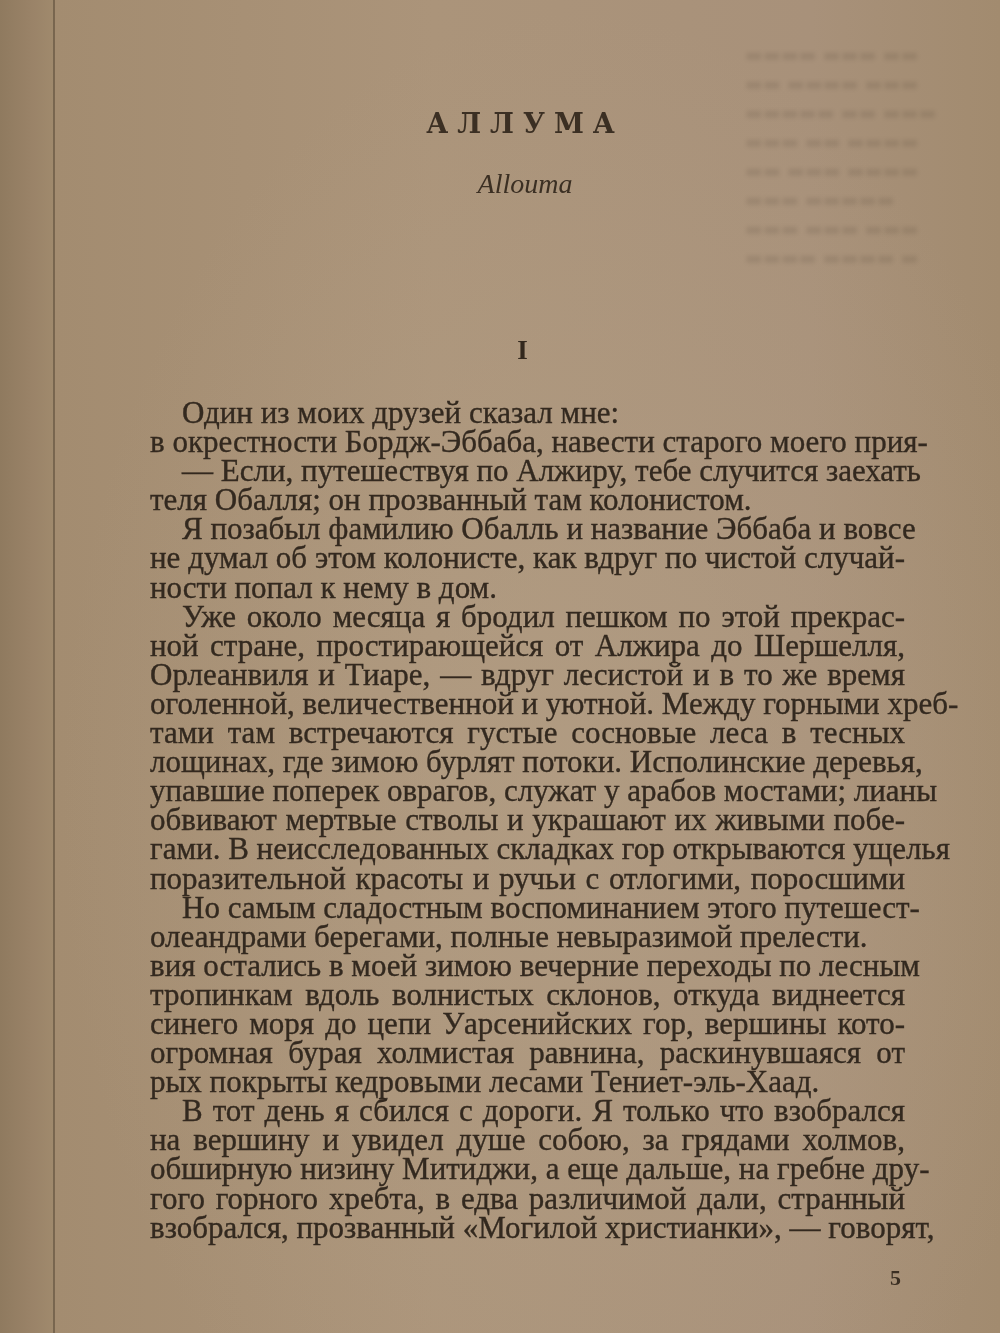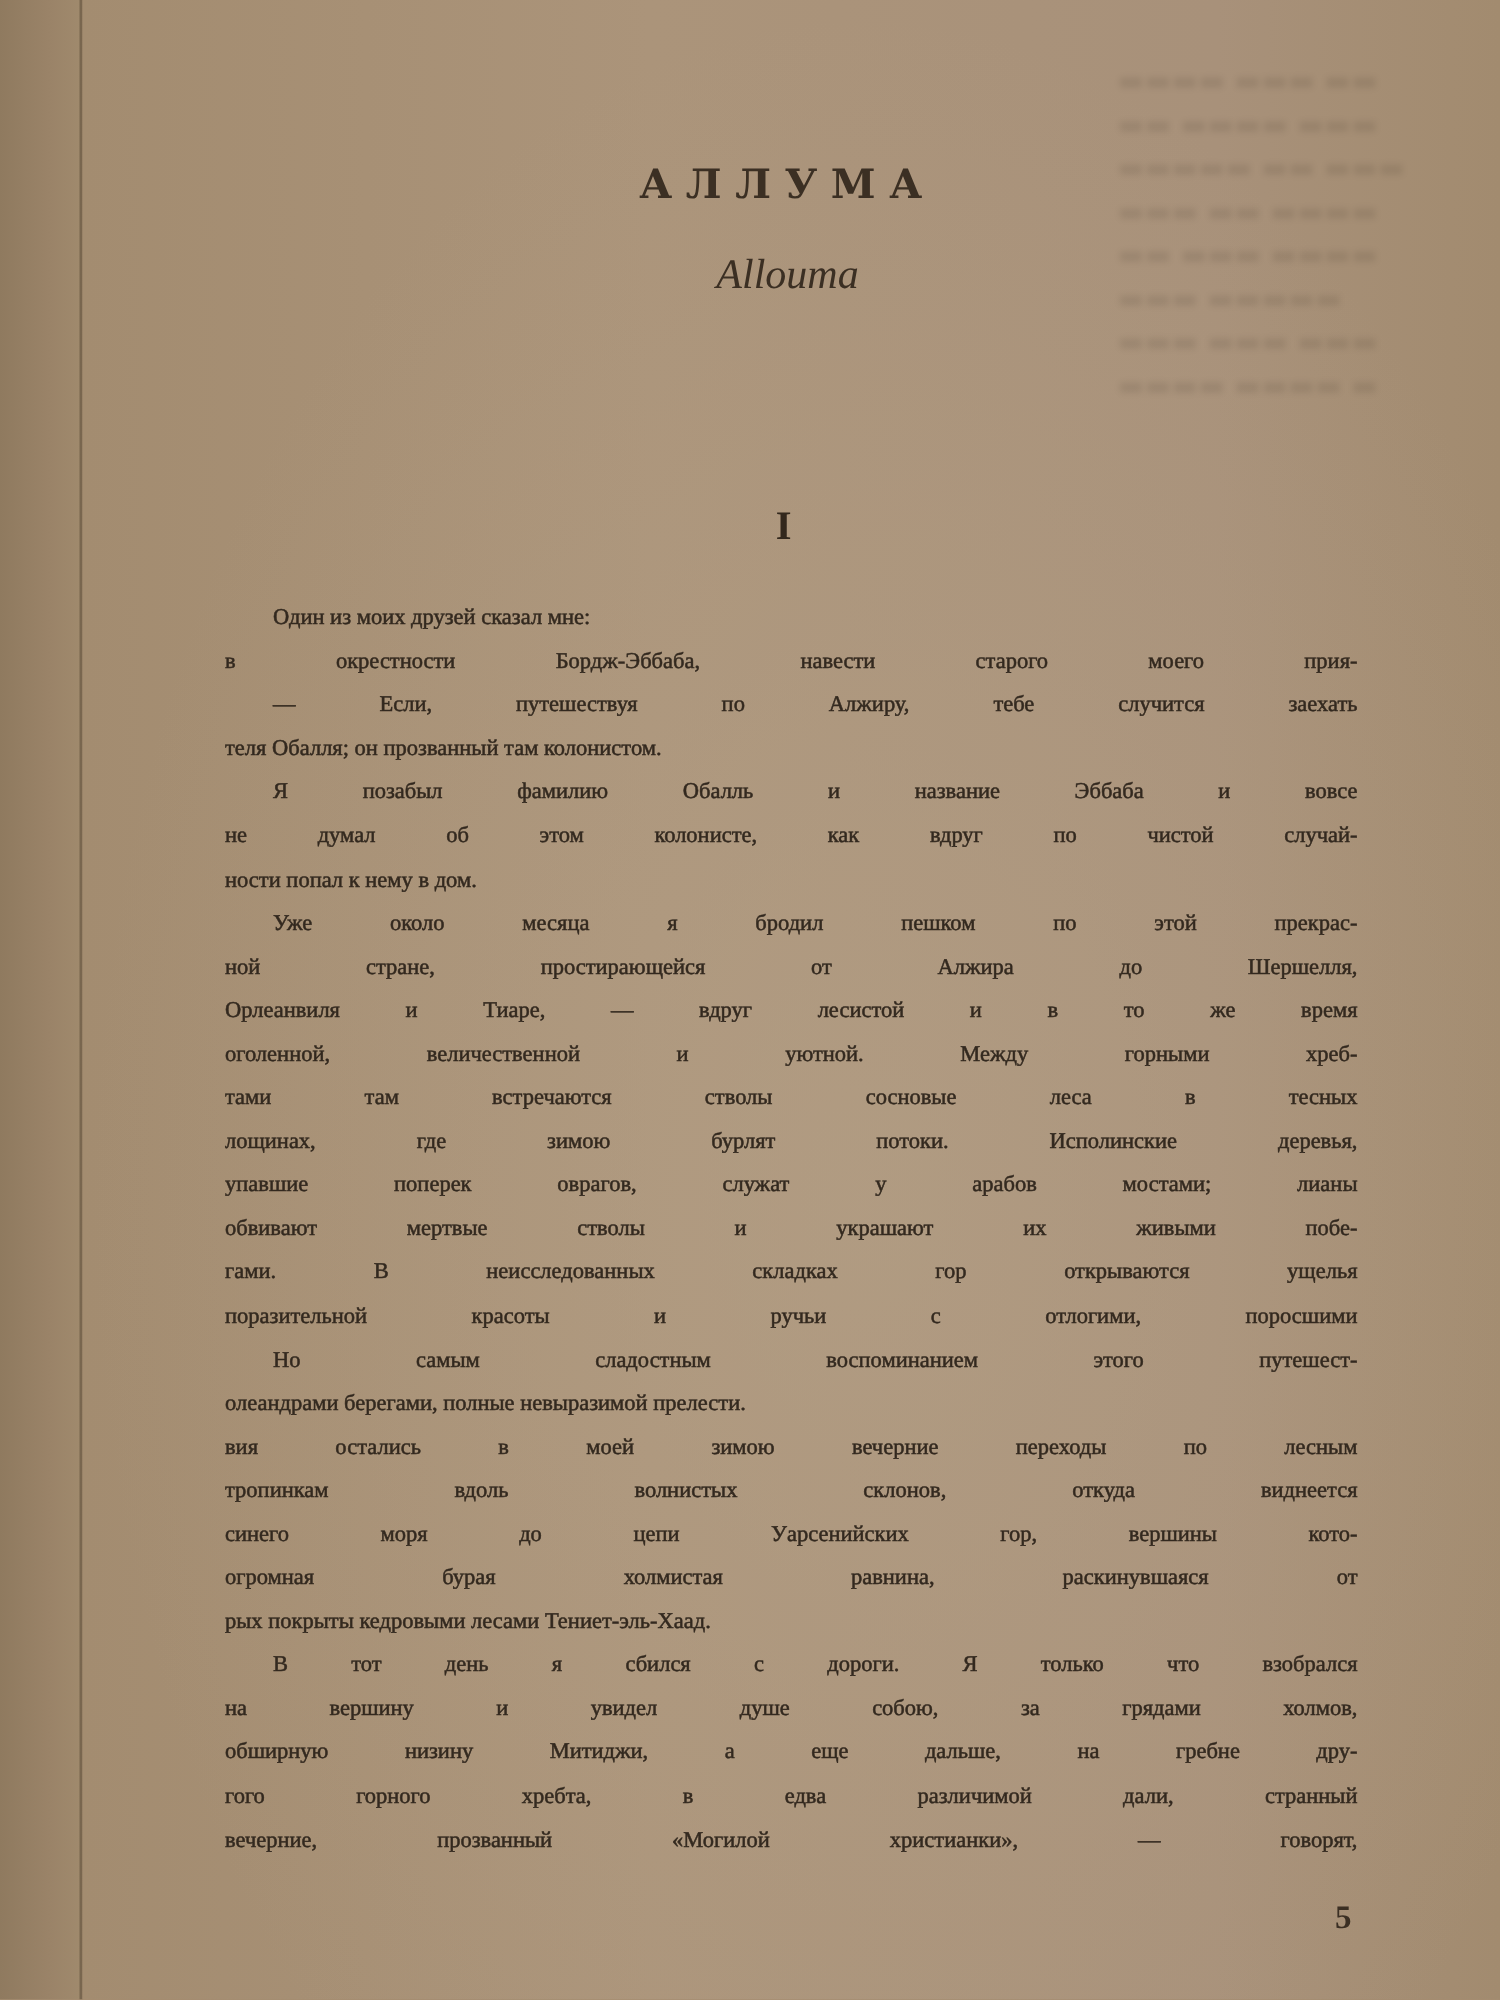--- a/index.html
+++ b/index.html
@@ -79,21 +79,21 @@
       font-size: 27px;
       color: #33281d;
     }
     .body-text {
       position: absolute;
       left: 150px;
       top: 398px;
       width: 755px;
       color: #33291f;
       font-family: "Liberation Serif", "DejaVu Serif", serif;
-      font-size: 15px;
+      font-size: 31px;
       line-height: 29.1px;
       text-align: justify;
       -webkit-text-stroke: 0.35px #33291f;
     }
     .body-text .line {
       display: block;
       white-space: nowrap;
       text-align-last: justify;
       height: 29.1px;
     }
@@ -138,35 +138,35 @@
   <span class="line last">теля Обалля; он прозванный там колонистом.</span>
 
   <span class="line indent">Я позабыл фамилию Обалль и название Эббаба и вовсе</span>
   <span class="line">не думал об этом колонисте, как вдруг по чистой случай-</span>
   <span class="line last">ности попал к нему в дом.</span>
 
   <span class="line indent">Уже около месяца я бродил пешком по этой прекрас-</span>
   <span class="line">ной стране, простирающейся от Алжира до Шершелля,</span>
   <span class="line">Орлеанвиля и Тиаре, — вдруг лесистой и в то же время</span>
   <span class="line">оголенной, величественной и уютной. Между горными хреб-</span>
-  <span class="line">тами там встречаются стволы сосновые леса в тесных</span>
+  <span class="line">тами там встречаются густые сосновые леса в тесных</span>
   <span class="line">лощинах, где зимою бурлят потоки. Исполинские деревья,</span>
   <span class="line">упавшие поперек оврагов, служат у арабов мостами; лианы</span>
   <span class="line">обвивают мертвые стволы и украшают их живыми побе-</span>
   <span class="line">гами. В неисследованных складках гор открываются ущелья</span>
   <span class="line">поразительной красоты и ручьи с отлогими, поросшими</span>
   <span class="line indent">Но самым сладостным воспоминанием этого путешест-</span>
 
   <span class="line last">олеандрами берегами, полные невыразимой прелести.</span>
   <span class="line">вия остались в моей зимою вечерние переходы по лесным</span>
   <span class="line">тропинкам вдоль волнистых склонов, откуда виднеется</span>
   <span class="line">синего моря до цепи Уарсенийских гор, вершины кото-</span>
   <span class="line">огромная бурая холмистая равнина, раскинувшаяся от</span>
   <span class="line last">рых покрыты кедровыми лесами Тениет-эль-Хаад.</span>
 
   <span class="line indent">В тот день я сбился с дороги. Я только что взобрался</span>
   <span class="line">на вершину и увидел душе собою, за грядами холмов,</span>
   <span class="line">обширную низину Митиджи, а еще дальше, на гребне дру-</span>
   <span class="line">гого горного хребта, в едва различимой дали, странный</span>
-  <span class="line">вечерние, прозванный «Могилой христианки», — говорят,</span>
+  <span class="line">взобрался, прозванный «Могилой христианки», — говорят,</span>
 </div>
 
 <div class="page-number">5</div>
 
 </body></html>

